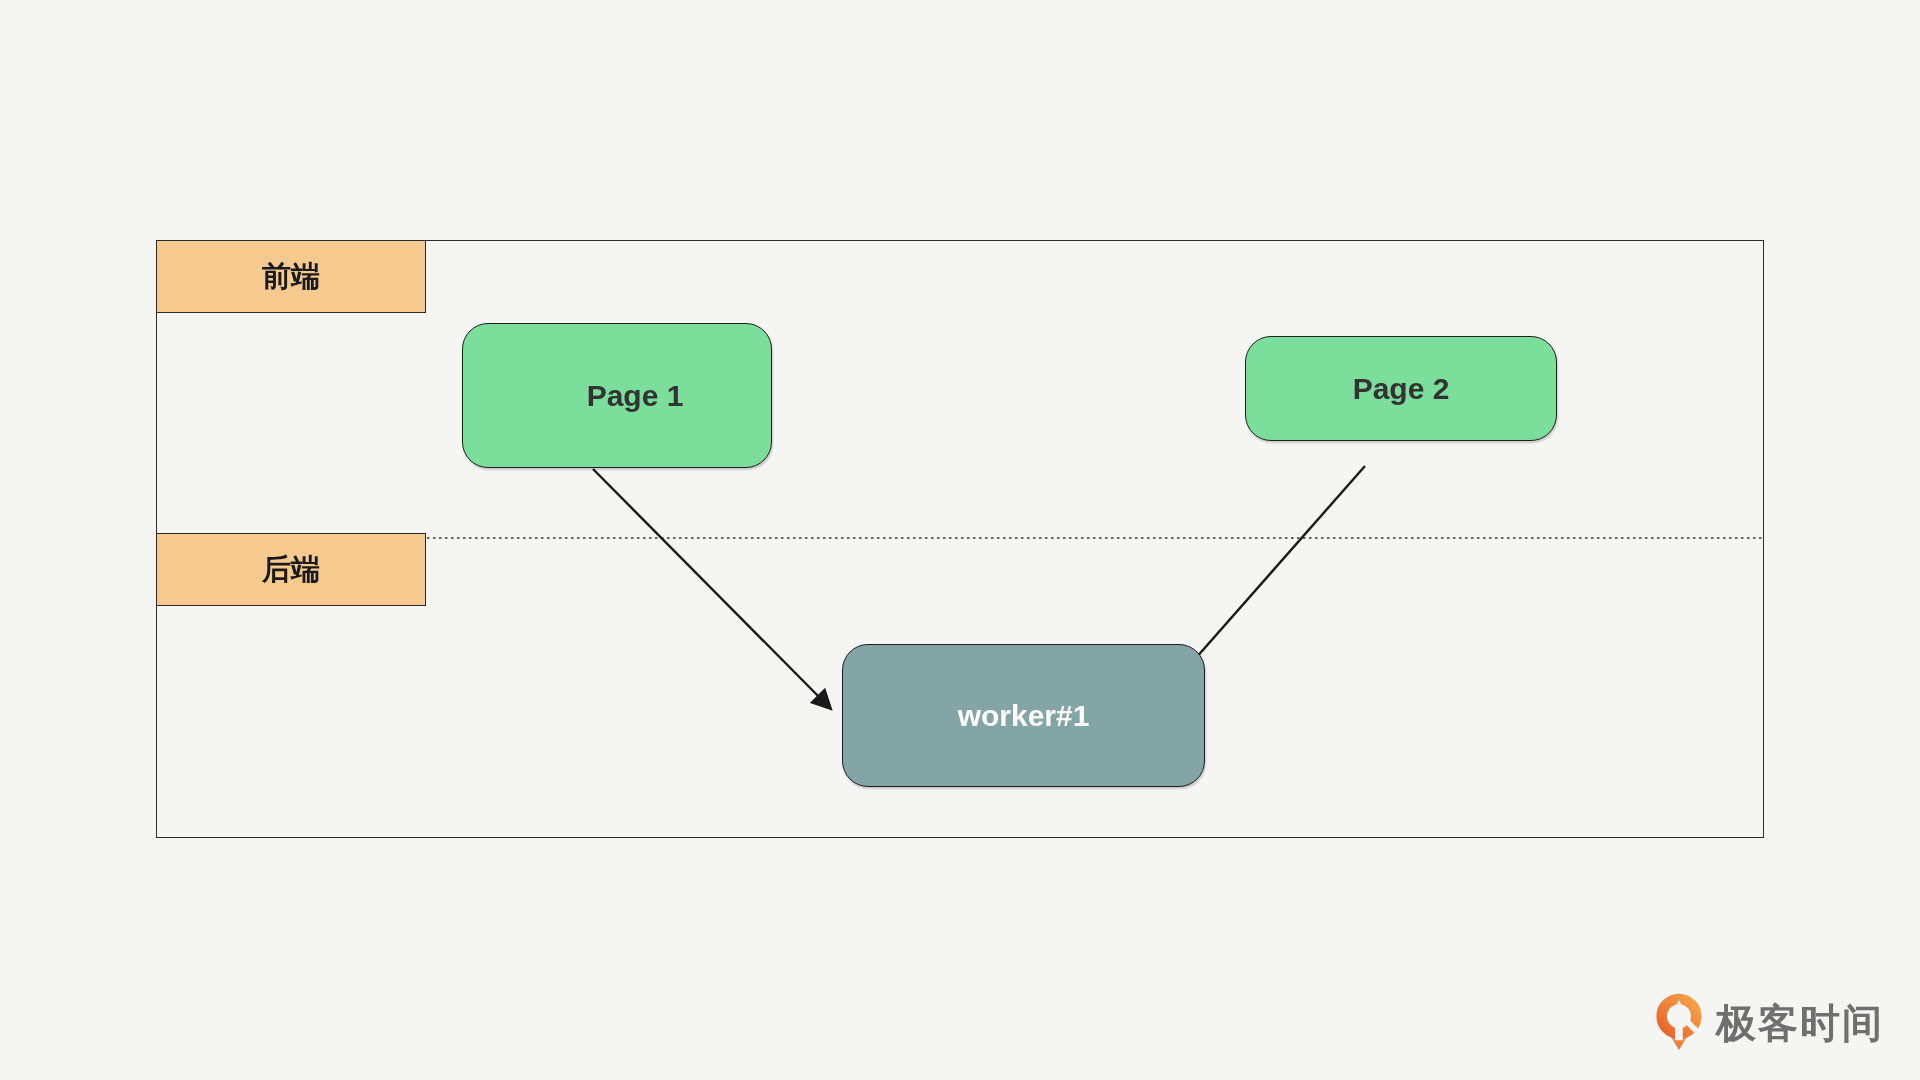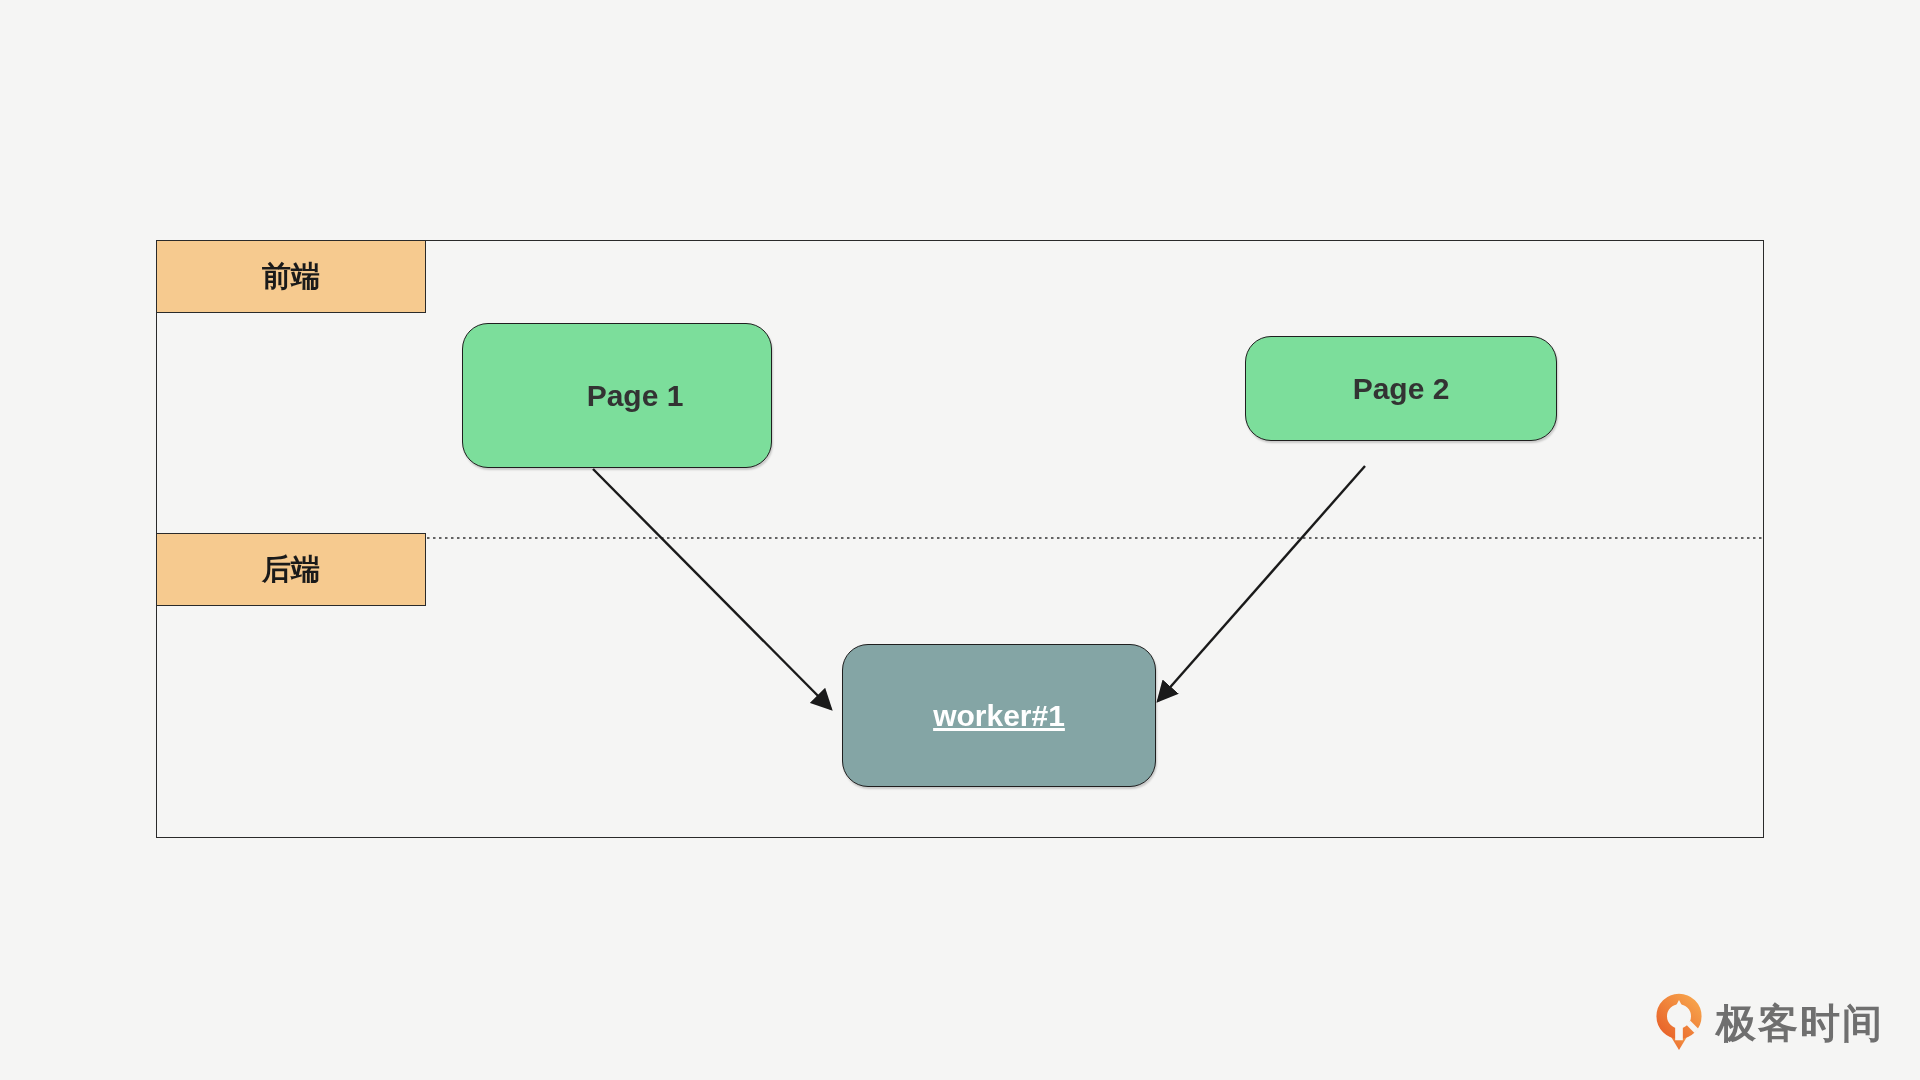--- a/index.html
+++ b/index.html
@@ -64,22 +64,22 @@
   }
   .node-page1 {
     left: 462px; top: 323px; width: 310px; height: 145px;
     background: var(--page_fill); color: var(--node_text_dark); padding-left: 36px;
   }
   .node-page2 {
     left: 1213px; top: 336px; width: 312px; height: 105px;
     background: var(--page_fill); color: var(--node_text_dark); margin-left: 32px;
   }
   .node-worker {
-    left: 842px; top: 644px; width: 314px; height: 143px;
-    background: var(--worker_fill); color: var(--node_text_light); text-decoration: underline;
+    left: 842px; top: 644px; width: 363px; height: 143px;
+    background: var(--worker_fill); color: var(--node_text_light);
   }
 
   .logo {
     position: absolute;
     left: 1655px; top: 992px;
     display: flex; align-items: flex-end;
     gap: 13px;
   }
   .logo-icon { width: 48px; height: 62px; display: block; }
   .logo-text {

